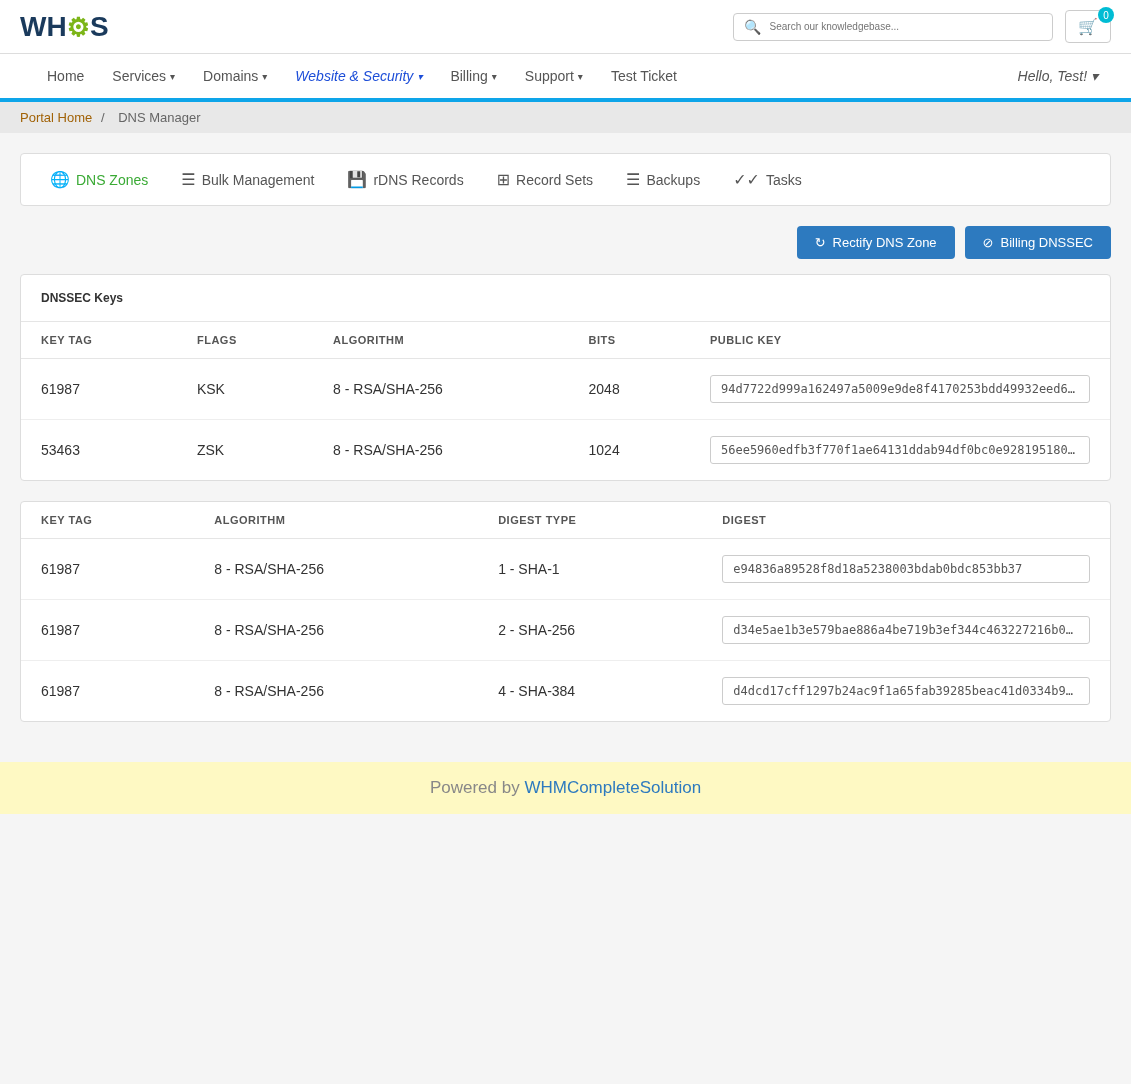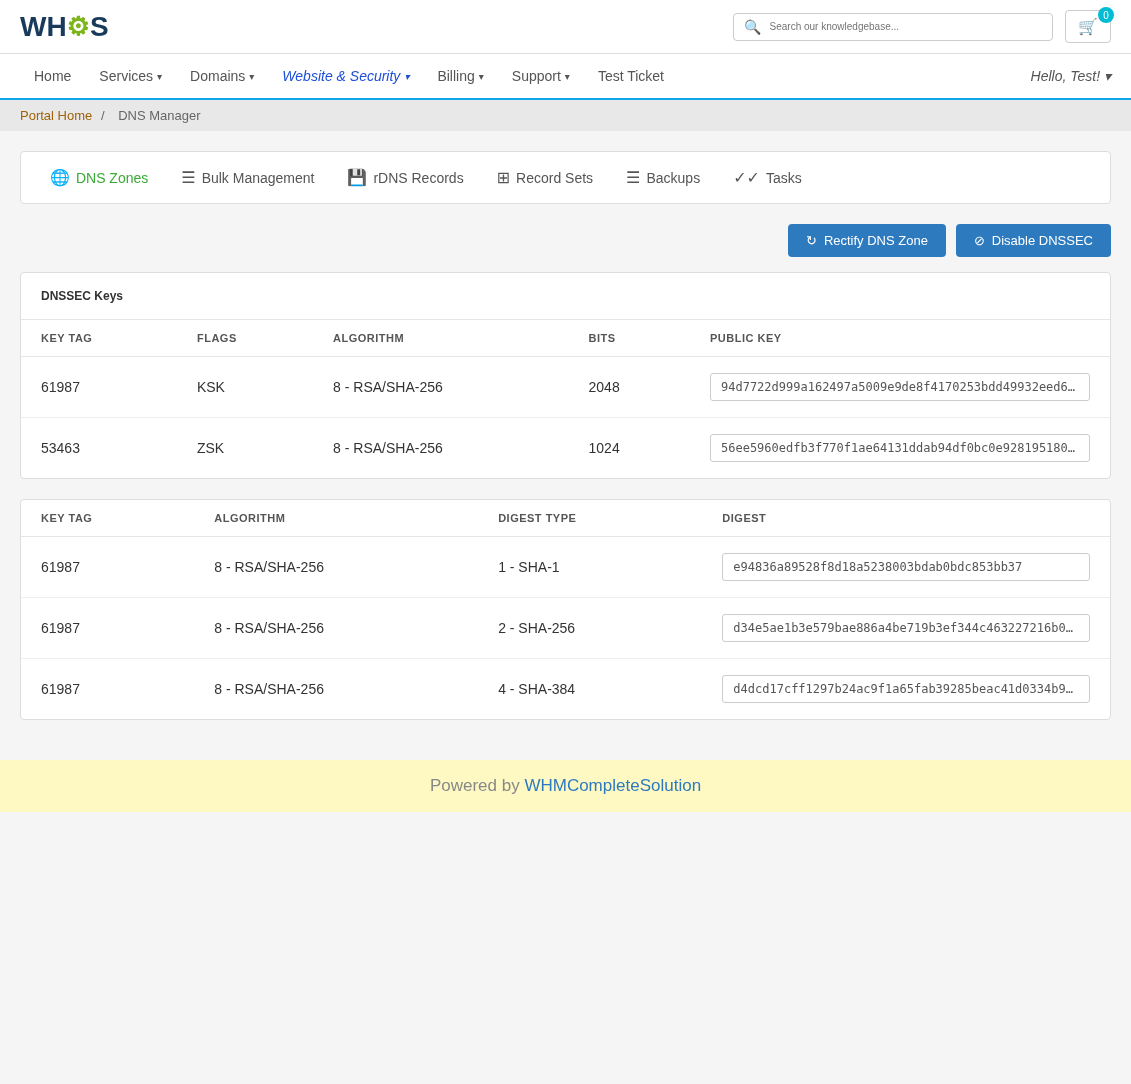--- a/index.html
+++ b/index.html
@@ -12,21 +12,21 @@
       padding: 10px 20px;
       display: flex;
       align-items: center;
       justify-content: space-between;
     }
     .logo {
       font-size: 28px;
       font-weight: bold;
       color: #1a3a5c;
       display: flex;
-      align-items: center;
+      align-items: flex-end;
     }
     .search-bar {
       display: flex;
       align-items: center;
       border: 1px solid #ccc;
       border-radius: 4px;
       padding: 5px 10px;
       width: 320px;
       background: #fff;
     }
@@ -58,22 +58,22 @@
       align-items: center;
       justify-content: center;
       position: absolute;
       top: -4px;
       right: -4px;
     }
 
     
     .main-nav {
       background: #fff;
-      border-bottom: 2px solid #0ea5e9;
-      padding: 0 20px;
+      border-bottom: 4px solid #0ea5e9;
+      padding: 0 33px;
       display: flex;
       align-items: center;
       justify-content: space-between;
     }
     .nav-left {
       display: flex;
       align-items: center;
     }
     .nav-item {
       padding: 14px 14px;
@@ -284,21 +284,21 @@
     </div>
   </div>
 
   <div class="action-bar">
     <button class="btn-primary">
       <span>↻</span>
       <span>Rectify DNS Zone</span>
     </button>
     <button class="btn-primary" style="background:#2d7abf;">
       <span>⊘</span>
-      <span>Disable DNSSEC</span>
+      <span>Billing DNSSEC</span>
     </button>
   </div>
 
   <div class="card">
     <div class="card-header">DNSSEC Keys</div>
     <table class="data-table">
       <thead>
         <tr>
           <th>KEY TAG</th>
           <th>FLAGS</th>

